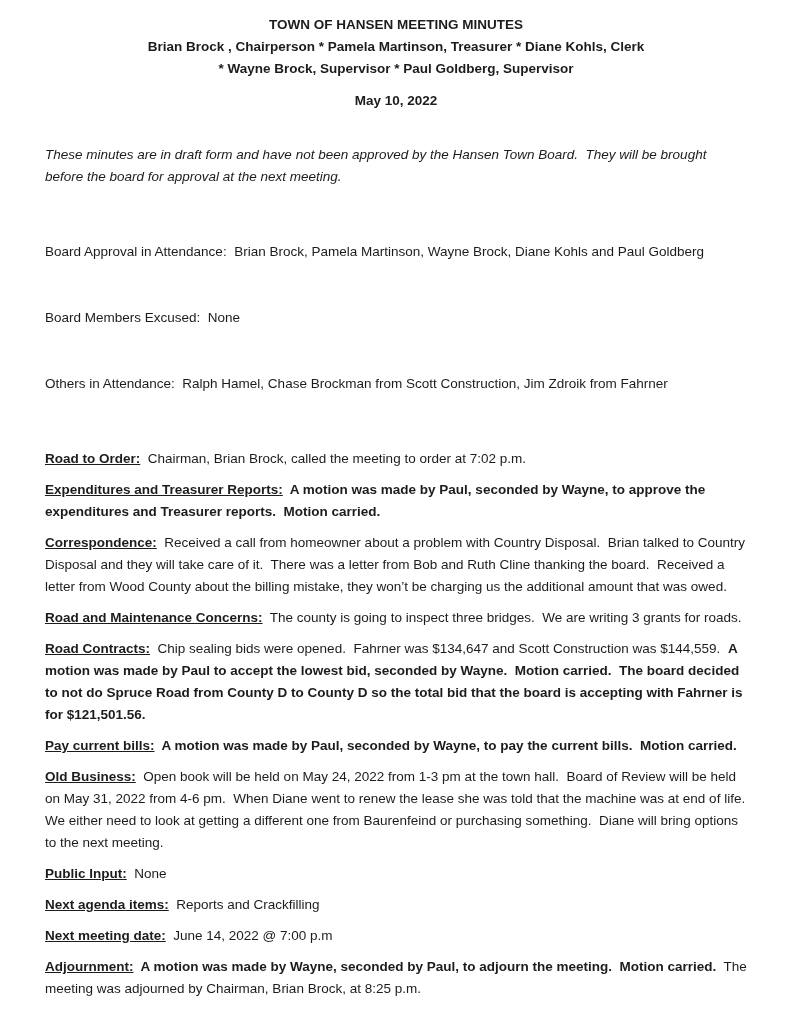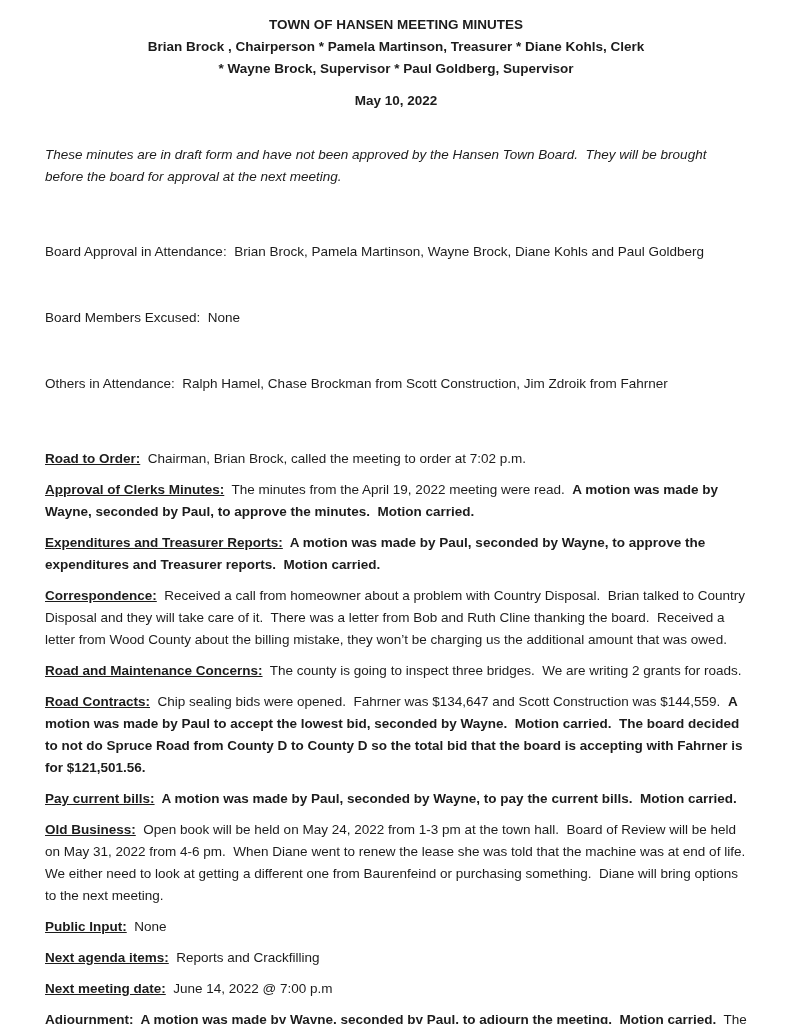--- a/index.html
+++ b/index.html
@@ -62,24 +62,23 @@
   <div class="para italic">These minutes are in draft form and have not been approved by the Hansen Town Board.  They will be brought before the board for approval at the next meeting.</div>
 
   <div class="para">
     <div class="attend-line">Board Approval in Attendance:  Brian Brock, Pamela Martinson, Wayne Brock, Diane Kohls and Paul Goldberg</div>
     <div class="attend-line">Board Members Excused:  None</div>
     <div class="attend-line">Others in Attendance:  Ralph Hamel, Chase Brockman from Scott Construction, Jim Zdroik from Fahrner</div>
   </div>
 
   <div id="sections">
       <div class="para"><span class="heading">Road to Order:</span><span class="run">  Chairman, Brian Brock, called the meeting to order at 7:02 p.m.</span></div>
-      <div class="para"><span class="heading">Approval of Clerks Minutes:</span><span class="run">  The minutes from the April 19, 2022 meeting were read.  </span><span class="run bold">A motion was made by Wayne, seconded by Paul, to approve the minutes.  Motion carried.</span></div>
       <div class="para"><span class="heading">Expenditures and Treasurer Reports:</span><span class="run bold">  A motion was made by Paul, seconded by Wayne, to approve the expenditures and Treasurer reports.  Motion carried.</span></div>
       <div class="para"><span class="heading">Correspondence:</span><span class="run">  Received a call from homeowner about a problem with Country Disposal.  Brian talked to Country Disposal and they will take care of it.  There was a letter from Bob and Ruth Cline thanking the board.  Received a letter from Wood County about the billing mistake, they won’t be charging us the additional amount that was owed.</span></div>
-      <div class="para"><span class="heading">Road and Maintenance Concerns:</span><span class="run">  The county is going to inspect three bridges.  We are writing 2 grants for roads.</span></div>
+      <div class="para"><span class="heading">Road and Maintenance Concerns:</span><span class="run">  The county is going to inspect three bridges.  We are writing 3 grants for roads.</span></div>
       <div class="para"><span class="heading">Road Contracts:</span><span class="run">  Chip sealing bids were opened.  Fahrner was $134,647 and Scott Construction was $144,559.  </span><span class="run bold">A motion was made by Paul to accept the lowest bid, seconded by Wayne.  Motion carried.  The board decided to not do Spruce Road from County D to County D so the total bid that the board is accepting with Fahrner is for $121,501.56.</span></div>
       <div class="para"><span class="heading">Pay current bills:</span><span class="run bold">  A motion was made by Paul, seconded by Wayne, to pay the current bills.  Motion carried.</span></div>
       <div class="para"><span class="heading">Old Business:</span><span class="run">  Open book will be held on May 24, 2022 from 1-3 pm at the town hall.  Board of Review will be held on May 31, 2022 from 4-6 pm.  When Diane went to renew the lease she was told that the machine was at end of life.  We either need to look at getting a different one from Baurenfeind or purchasing something.  Diane will bring options to the next meeting.</span></div>
       <div class="para"><span class="heading">Public Input:</span><span class="run">  None</span></div>
       <div class="para"><span class="heading">Next agenda items:</span><span class="run">  Reports and Crackfilling</span></div>
       <div class="para"><span class="heading">Next meeting date:</span><span class="run">  June 14, 2022 @ 7:00 p.m</span></div>
       <div class="para"><span class="heading">Adjournment:</span><span class="run bold">  A motion was made by Wayne, seconded by Paul, to adjourn the meeting.  Motion carried.</span><span class="run">  The meeting was adjourned by Chairman, Brian Brock, at 8:25 p.m.</span></div>
     </div>
 
 </div>

